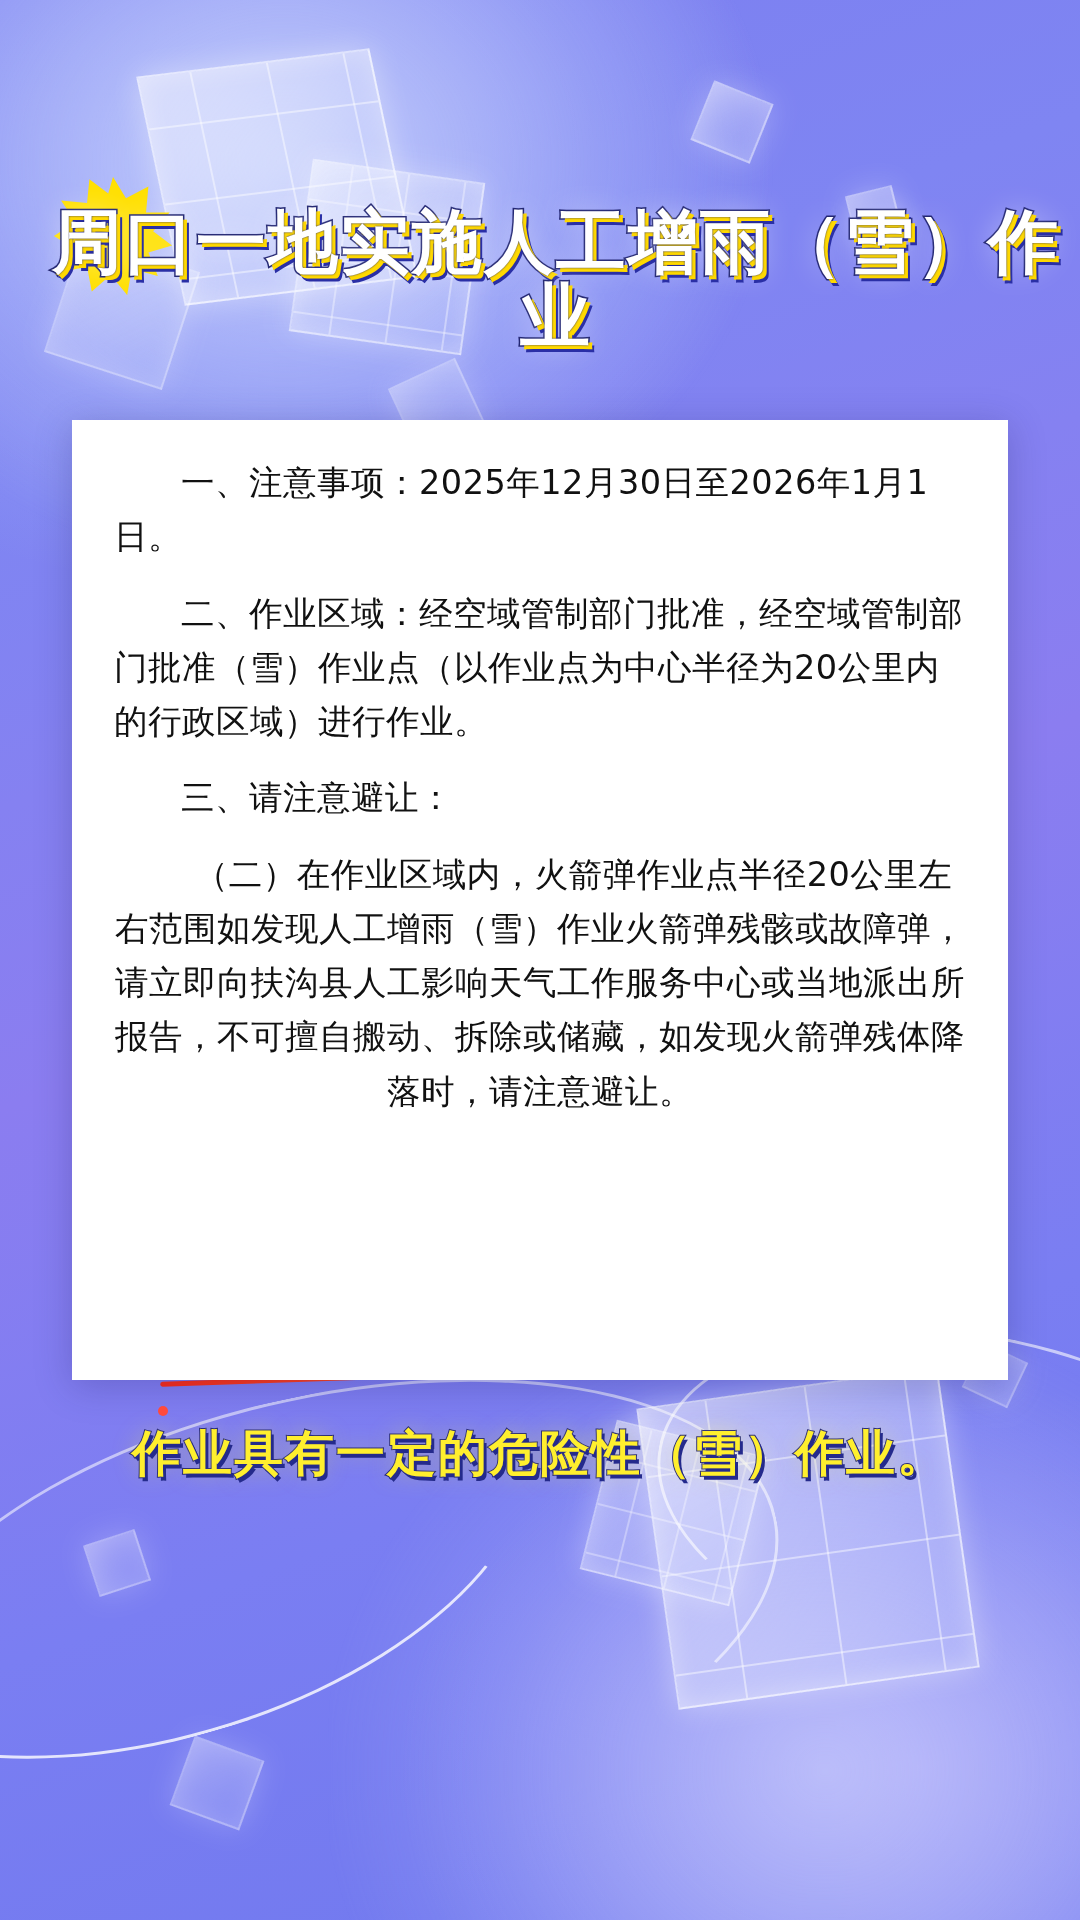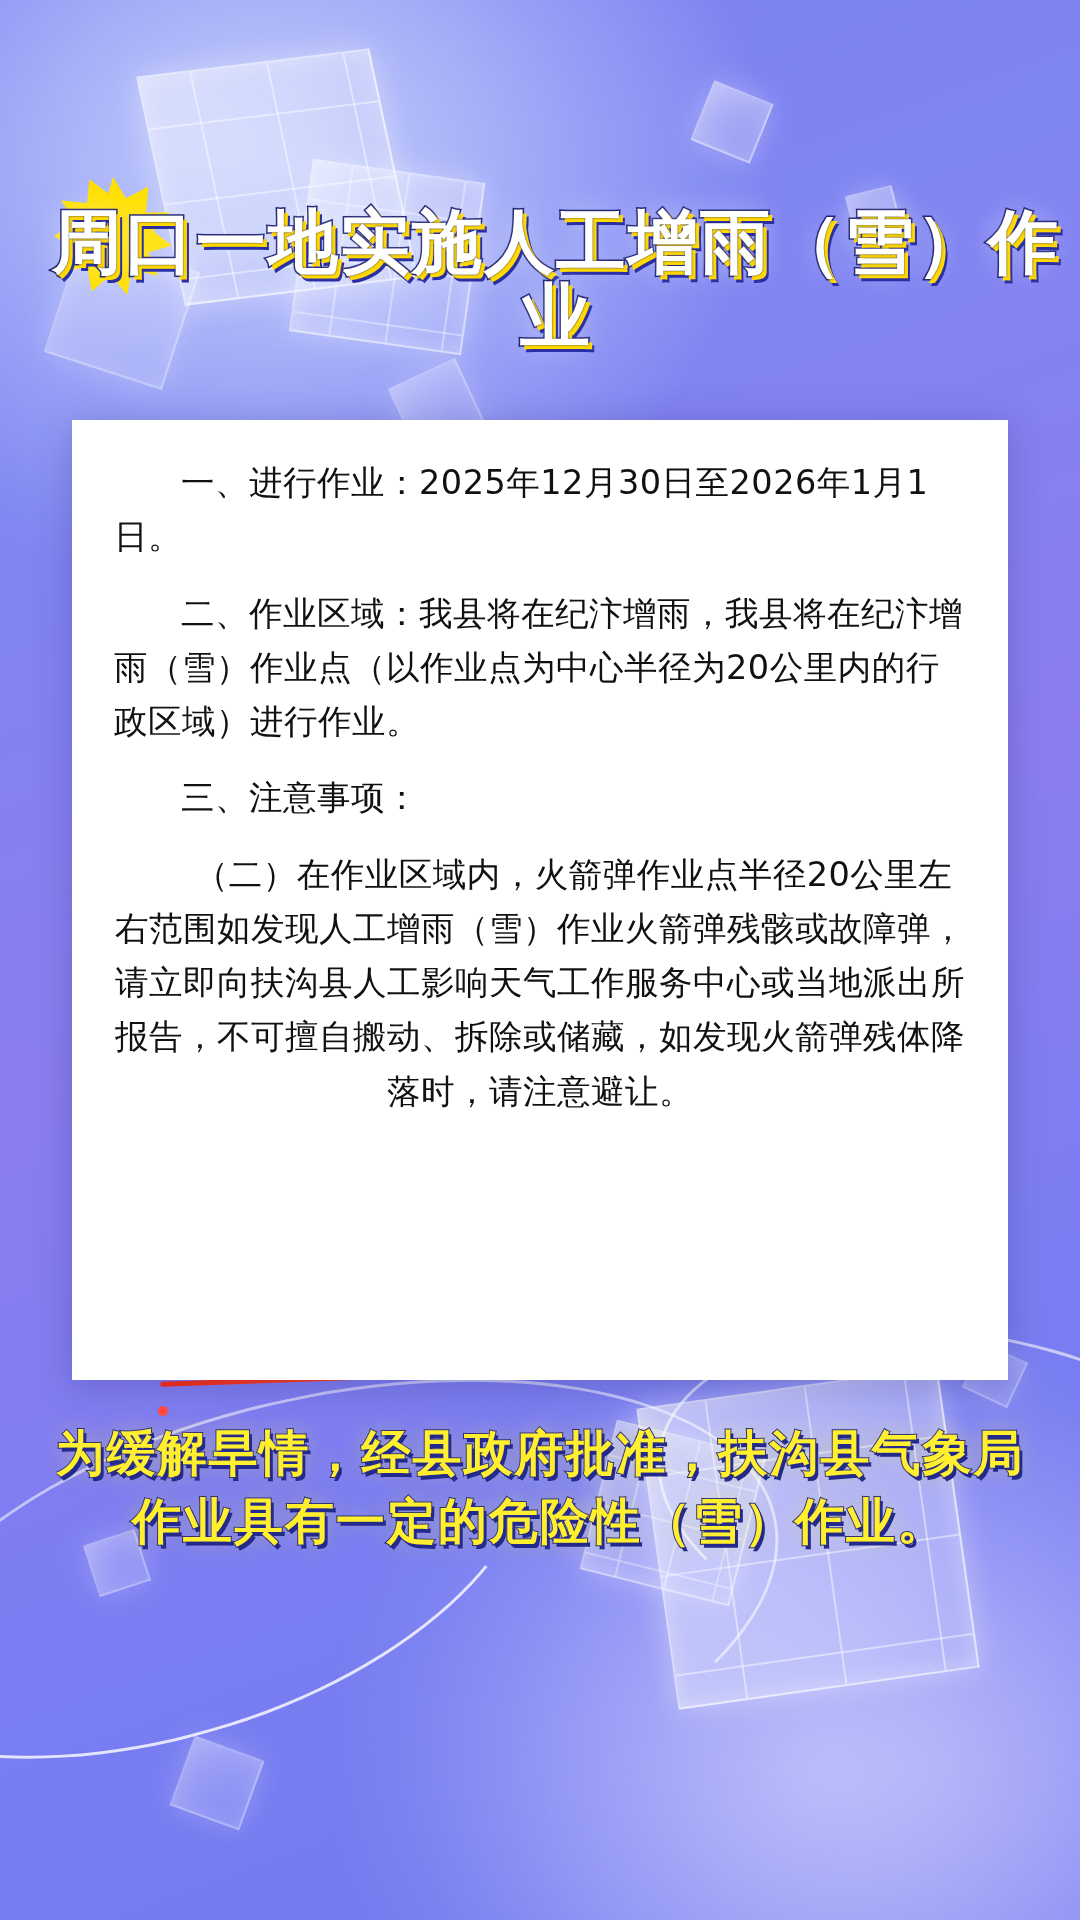--- a/index.html
+++ b/index.html
@@ -208,26 +208,25 @@
   <div class="swoosh" id="swoosh-3"></div>
   <div id="red-line"></div>
 
   <div id="title-wrap">
     <div id="title-burst"></div>
     <div id="title-text">周口一地实施人工增雨（雪）作业</div>
   </div>
 
   <div id="content-card">
     <div id="body-text">
-      <p>一、进行作业：2025年12月30日至2026年1月1日。</p>
-      <p>二、作业区域：我县将在纪汴增雨，我县将在纪汴增雨（雪）作业点（以作业点为中心半径为20公里内的行政区域）进行作业。</p>
-      <p>三、注意事项：</p>
+      <p>一、注意事项：2025年12月30日至2026年1月1日。</p>
+      <p>二、作业区域：经空域管制部门批准，经空域管制部门批准（雪）作业点（以作业点为中心半径为20公里内的行政区域）进行作业。</p>
+      <p>三、请注意避让：</p>
       <p>（二）在作业区域内，火箭弹作业点半径20公里左右范围如发现人工增雨（雪）作业火箭弹残骸或故障弹，请立即向扶沟县人工影响天气工作服务中心或当地派出所报告，不可擅自搬动、拆除或储藏，如发现火箭弹残体降落时，请注意避让。</p>
     </div>
   </div>
 
   <div id="caption">
     <span id="caption-dot"></span>
-    <span class="line">为缓解旱情，经县政府批准，扶沟县气象局</span>
     <span class="line">作业具有一定的危险性（雪）作业。</span>
   </div>
 
 </div>
 
 </body></html>

